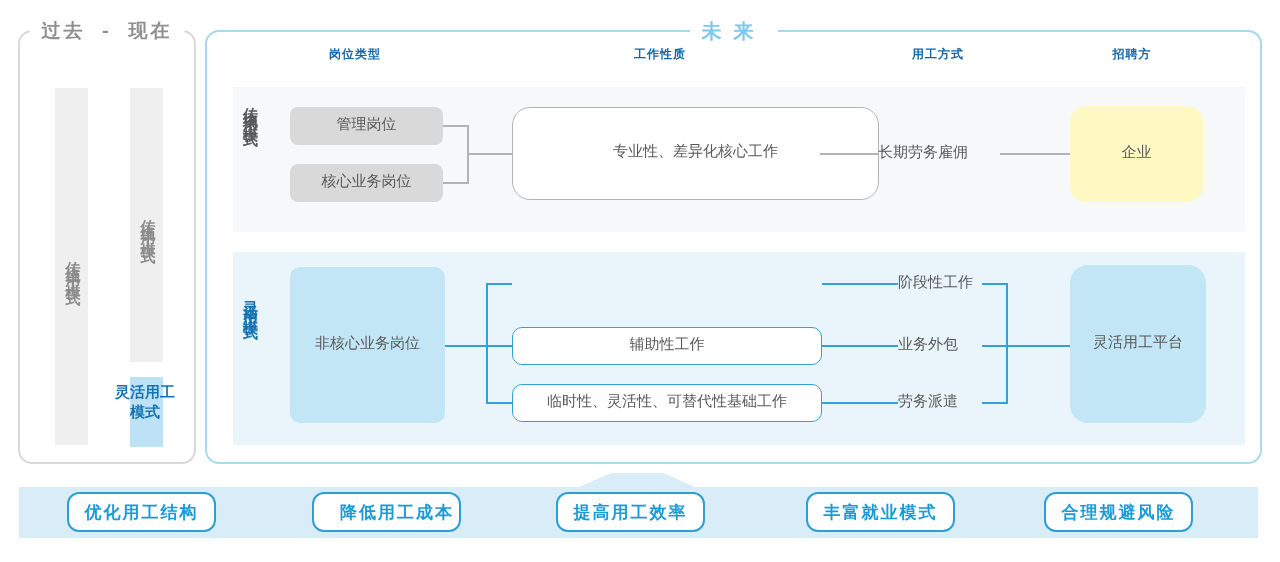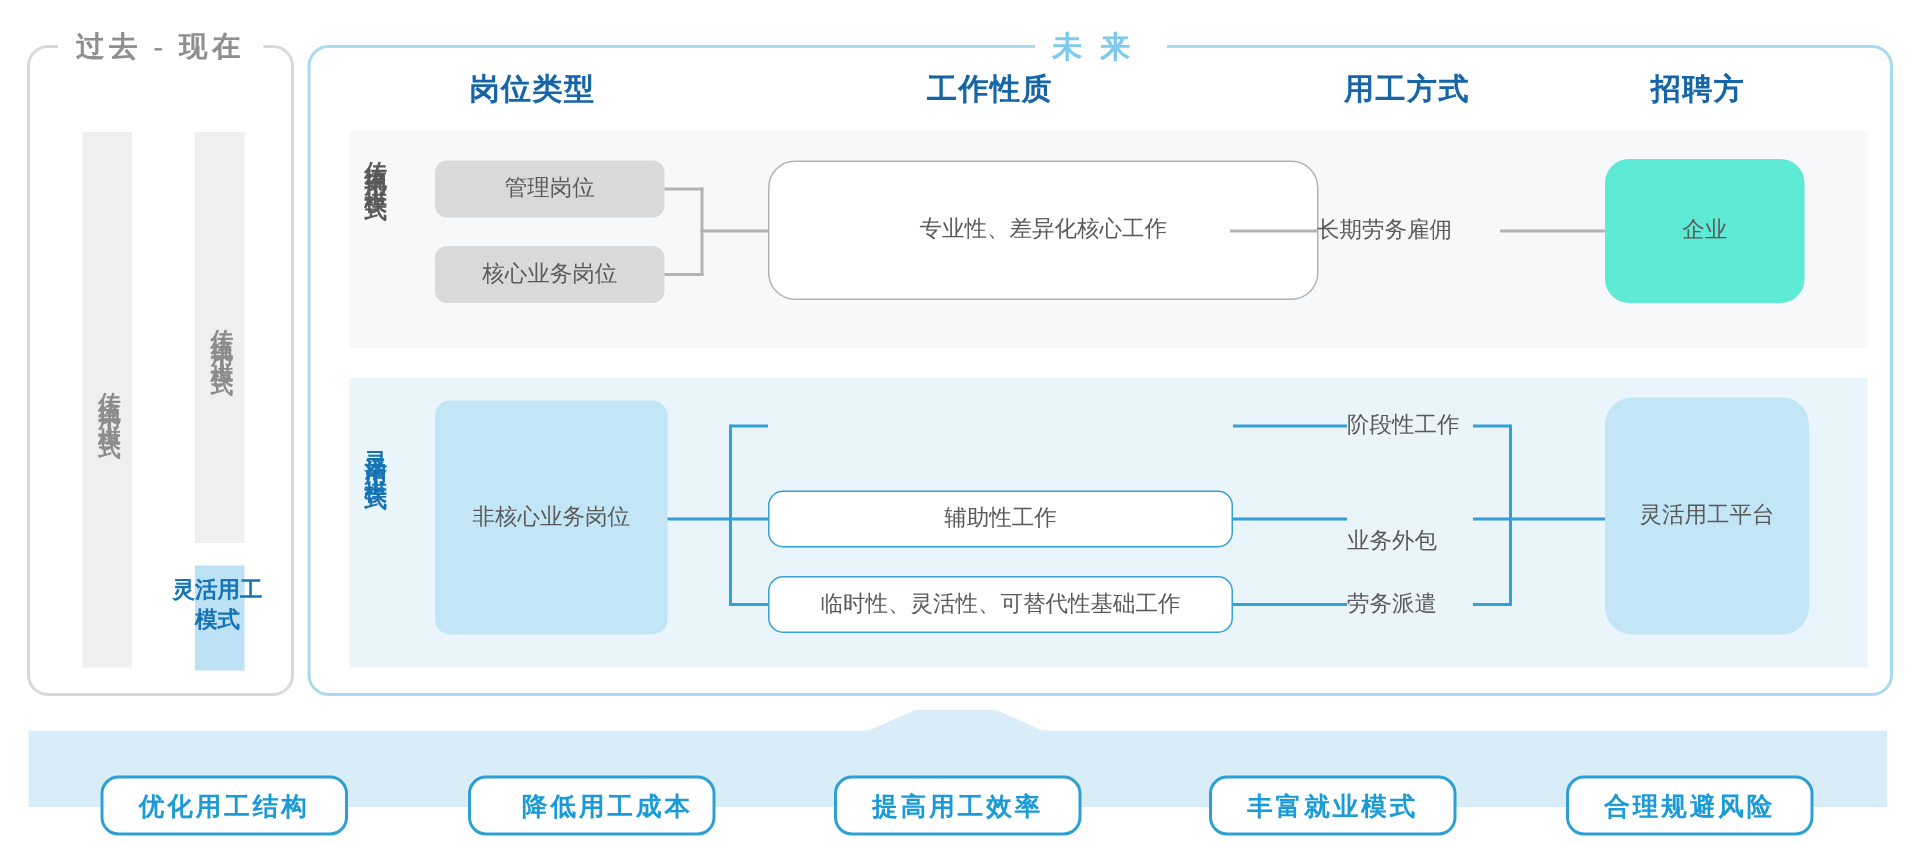--- a/index.html
+++ b/index.html
@@ -1,18 +1,18 @@
 <!DOCTYPE html>
 <html><head>
 <meta charset="utf-8">
 <style>
   html,body{margin:0;padding:0;background:#fff;}
   .stage{
     position:relative;width:1280px;height:562px;background:#fff;overflow:hidden;
-    font-family:Liberation Serif, serif;
+    font-family:Liberation Mono, monospace;
     border-radius:25px;
   }
   .panel{position:absolute;border-radius:14px;box-sizing:border-box;background:#fff;}
   .panel-past{left:18px;top:30px;width:178px;height:434px;border:2px solid #d9d9d9;}
   .panel-future{left:205px;top:30px;width:1057px;height:434px;border:2px solid #a9d9ef;}
   .panel-title{
     position:absolute;top:-14px;left:50%;transform:translateX(-50%);
     background:#fff;padding:0 12px;white-space:nowrap;font-weight:bold;
   }
   .title-past{font-size:19px;color:#8f8f8f;letter-spacing:3px;}
@@ -25,55 +25,55 @@
   .vtext-gray{color:#8c8c8c;}
   .vtext-dark{color:#595959;letter-spacing:5px;}
   .vtext-blue{color:#1673b4;letter-spacing:5px;}
   .bar-highlight{position:absolute;left:130px;top:377px;width:33px;height:70px;background:#bee2f5;}
   .bar-highlight-label{
     position:absolute;left:110px;top:384px;width:70px;text-align:center;
     font-size:15px;font-weight:bold;color:#1673b4;line-height:20px;
   }
   .col-header{
     position:absolute;top:46px;width:130px;text-align:center;
-    font-size:20px;font-weight:bold;color:#1565a8;letter-spacing:1px;
+    font-size:12px;font-weight:bold;color:#1565a8;letter-spacing:1px;
   }
   .band{position:absolute;left:233px;width:1012px;}
   .band-trad{top:87px;height:145px;background:#f7f8f9;}
   .band-flex{top:252px;height:193px;background:#e9f5fb;}
   .row-label{position:absolute;left:238px;width:22px;display:flex;justify-content:center;}
   .node{
     position:absolute;display:flex;align-items:center;justify-content:center;
     font-size:15px;color:#595959;box-sizing:border-box;text-align:center;line-height:1.35;
   }
   .node-gray{background:#d9d9d9;border-radius:8px;}
-  .node-gray-big{background:#5eead4;border-radius:16px;}
+  .node-gray-big{background:#fef9c3;border-radius:16px;}
   .node-outline-gray{background:#fff;border:1.5px solid #b3b3b3;border-radius:18px;}
   .node-blue{background:#c3e6f7;border-radius:10px;}
   .node-blue-big{background:#c3e6f7;border-radius:18px;}
   .node-outline-blue{background:#fff;border:1.5px solid #35a0d5;border-radius:10px;}
   .lbl{
     position:absolute;font-size:15px;color:#595959;text-align:left;
     height:18px;line-height:18px;
   }
   .hline,.vline{position:absolute;}
   .hline{height:1.5px;}
   .vline{width:1.5px;}
   .line-gray{background:#b3b3b3;}
   .line-blue{background:#35a0d5;}
   .footer-band{position:absolute;left:19px;top:487px;width:1239px;height:51px;background:#d9edf8;}
   .footer-notch{
     position:absolute;left:577px;top:473px;width:120px;height:15px;background:#d9edf8;
     clip-path:polygon(0 100%,28% 0,72% 0,100% 100%);
   }
   .pill{
-    position:absolute;top:492px;width:165px;height:40px;box-sizing:border-box;
+    position:absolute;top:492px;width:149px;height:40px;box-sizing:border-box;
     background:#fff;border:2px solid #2d9fd2;border-radius:12px;
     display:flex;align-items:center;justify-content:center;
-    font-size:17px;font-weight:bold;color:#1a9ad6;letter-spacing:2px;margin-top:25px;
+    font-size:17px;font-weight:bold;color:#1a9ad6;letter-spacing:2px;
   }
 </style>
 </head>
 <body>
 
 <div class="stage">
 
   <div class="panel panel-past">
     <div class="panel-title title-past">过去 - 现在</div>
   </div>
@@ -116,21 +116,21 @@
   <div class="band band-flex"></div>
   <div class="row-label" style="top:288px;height:120px;">
     <span class="vtext vtext-blue">灵活用工模式</span>
   </div>
 
   <div class="node node-blue" style="left:290px;top:267px;width:155px;height:156px;">非核心业务岗位</div>
   <div class="node node-outline-blue" style="left:512px;top:327px;width:310px;height:38px;">辅助性工作</div>
   <div class="node node-outline-blue" style="left:512px;top:384px;width:310px;height:38px;">临时性、灵活性、可替代性基础工作</div>
 
   <div class="lbl" style="left:898px;top:275px;width:84px;">阶段性工作</div>
-  <div class="lbl" style="left:898px;top:352px;width:84px;">业务外包</div>
+  <div class="lbl" style="left:898px;top:337px;width:84px;">业务外包</div>
   <div class="lbl" style="left:898px;top:394px;width:84px;">劳务派遣</div>
 
   <div class="node node-blue-big" style="left:1070px;top:265px;width:136px;height:158px;">灵活用工平台</div>
 
   <div class="hline line-blue" style="left:445px;top:345px;width:42px;"></div>
   <div class="vline line-blue" style="left:486px;top:283px;height:121px;"></div>
   <div class="hline line-blue" style="left:487px;top:283px;width:25px;"></div>
   <div class="hline line-blue" style="left:487px;top:345px;width:25px;"></div>
   <div class="hline line-blue" style="left:487px;top:402px;width:25px;"></div>
   <div class="hline line-blue" style="left:822px;top:283px;width:76px;"></div>

